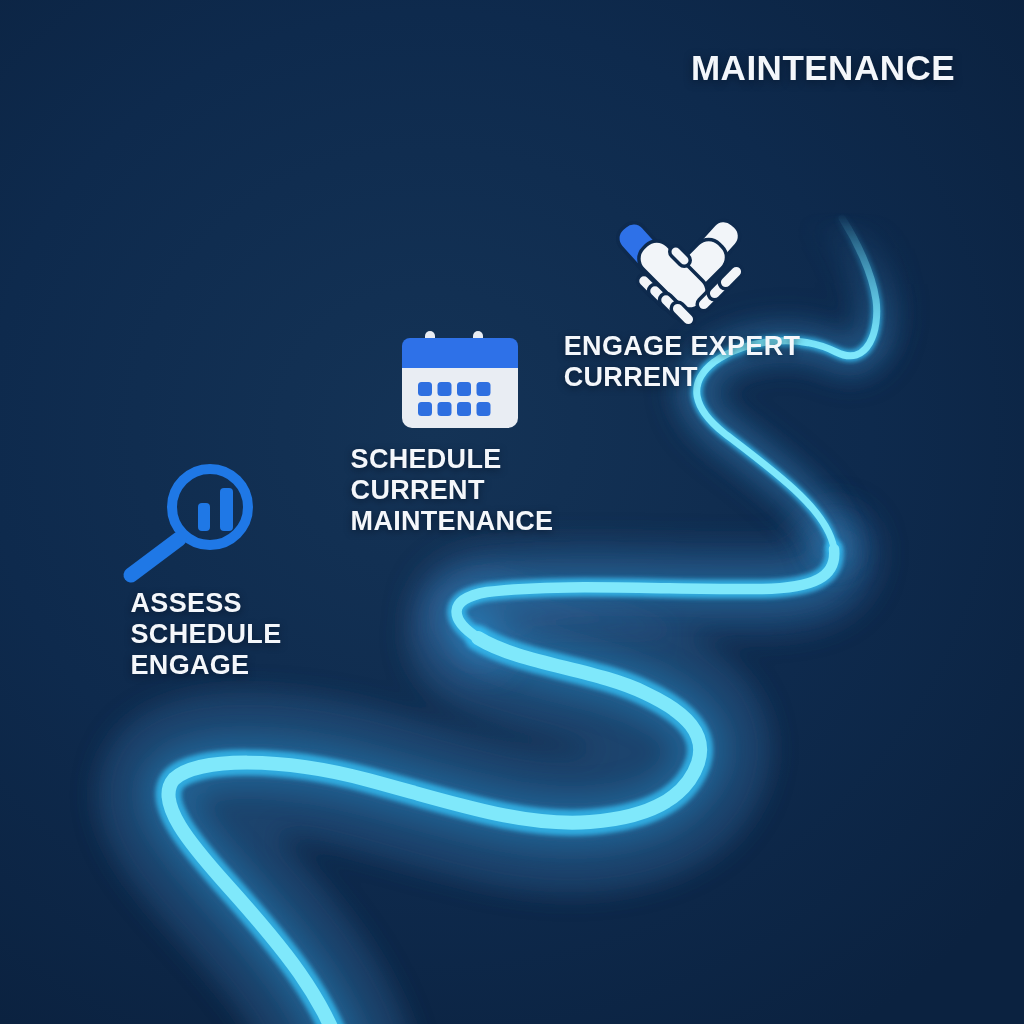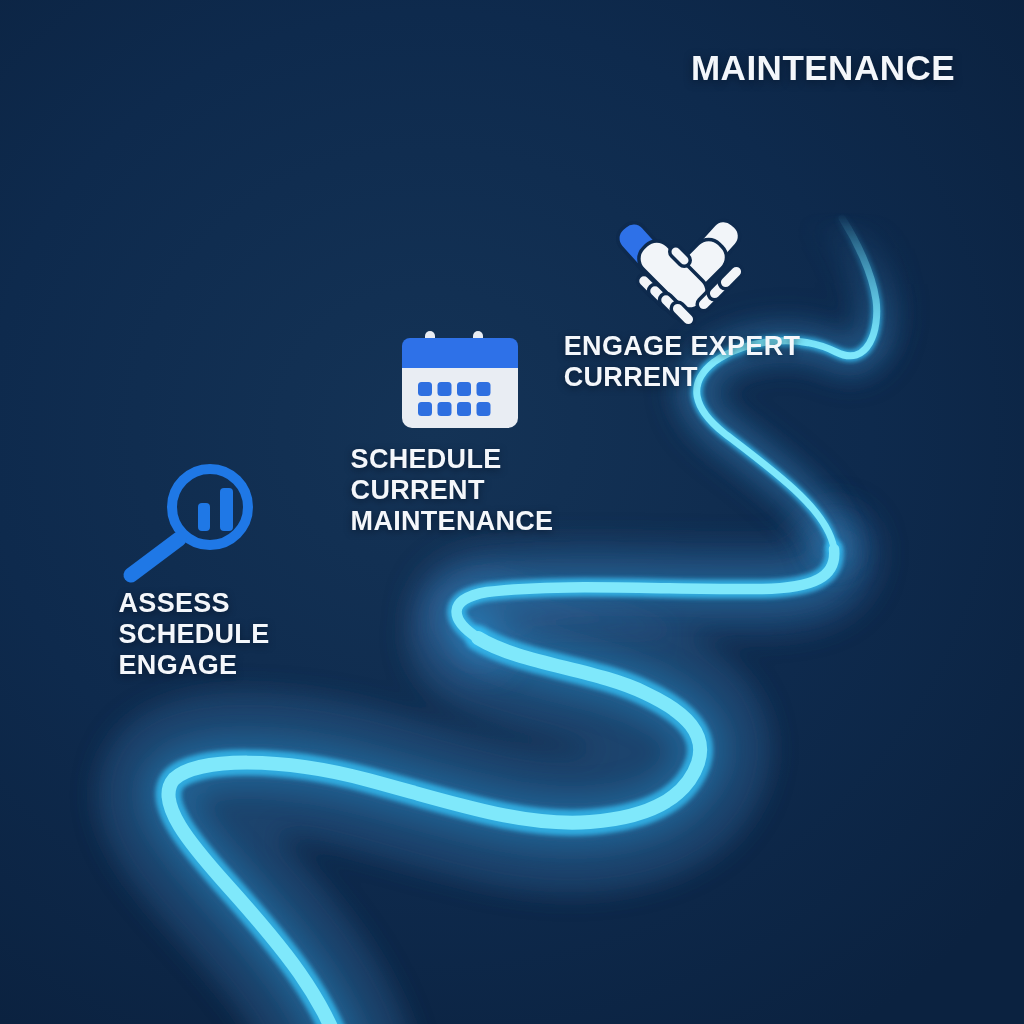--- a/index.html
+++ b/index.html
@@ -27,21 +27,21 @@
     position:absolute;left:823px;top:44px;transform:translateX(-50%);
     text-align:center;color:var(--text-white);font-weight:700;
     font-size:35px;line-height:48px;letter-spacing:0.5px;white-space:nowrap;
     text-shadow:0 2px 8px rgba(4,14,30,0.55);
   }
   .step-label{
     position:absolute;transform:translateX(-50%);
     color:var(--text-white);font-weight:700;font-size:27px;line-height:31px;
     letter-spacing:0.3px;white-space:nowrap;text-shadow:0 2px 7px rgba(4,14,30,0.55);
   }
-  .label-1{left:194px;top:588px;}
+  .label-1{left:206px;top:588px;}
   .label-2{left:452px;top:444px;}
   .label-3{left:682px;top:331px;}
   .icon{position:absolute;}
   .icon-magnifier{left:115px;top:453px;width:155px;height:140px;}
   .icon-calendar{left:395px;top:326px;width:130px;height:110px;}
   .icon-handshake{left:603px;top:215px;width:160px;height:110px;}
 
   .mag-stroke{stroke:var(--icon-blue);fill:none;}
   .mag-fill{fill:var(--icon-blue);}
   .cal-blue{fill:var(--calendar-blue);}

